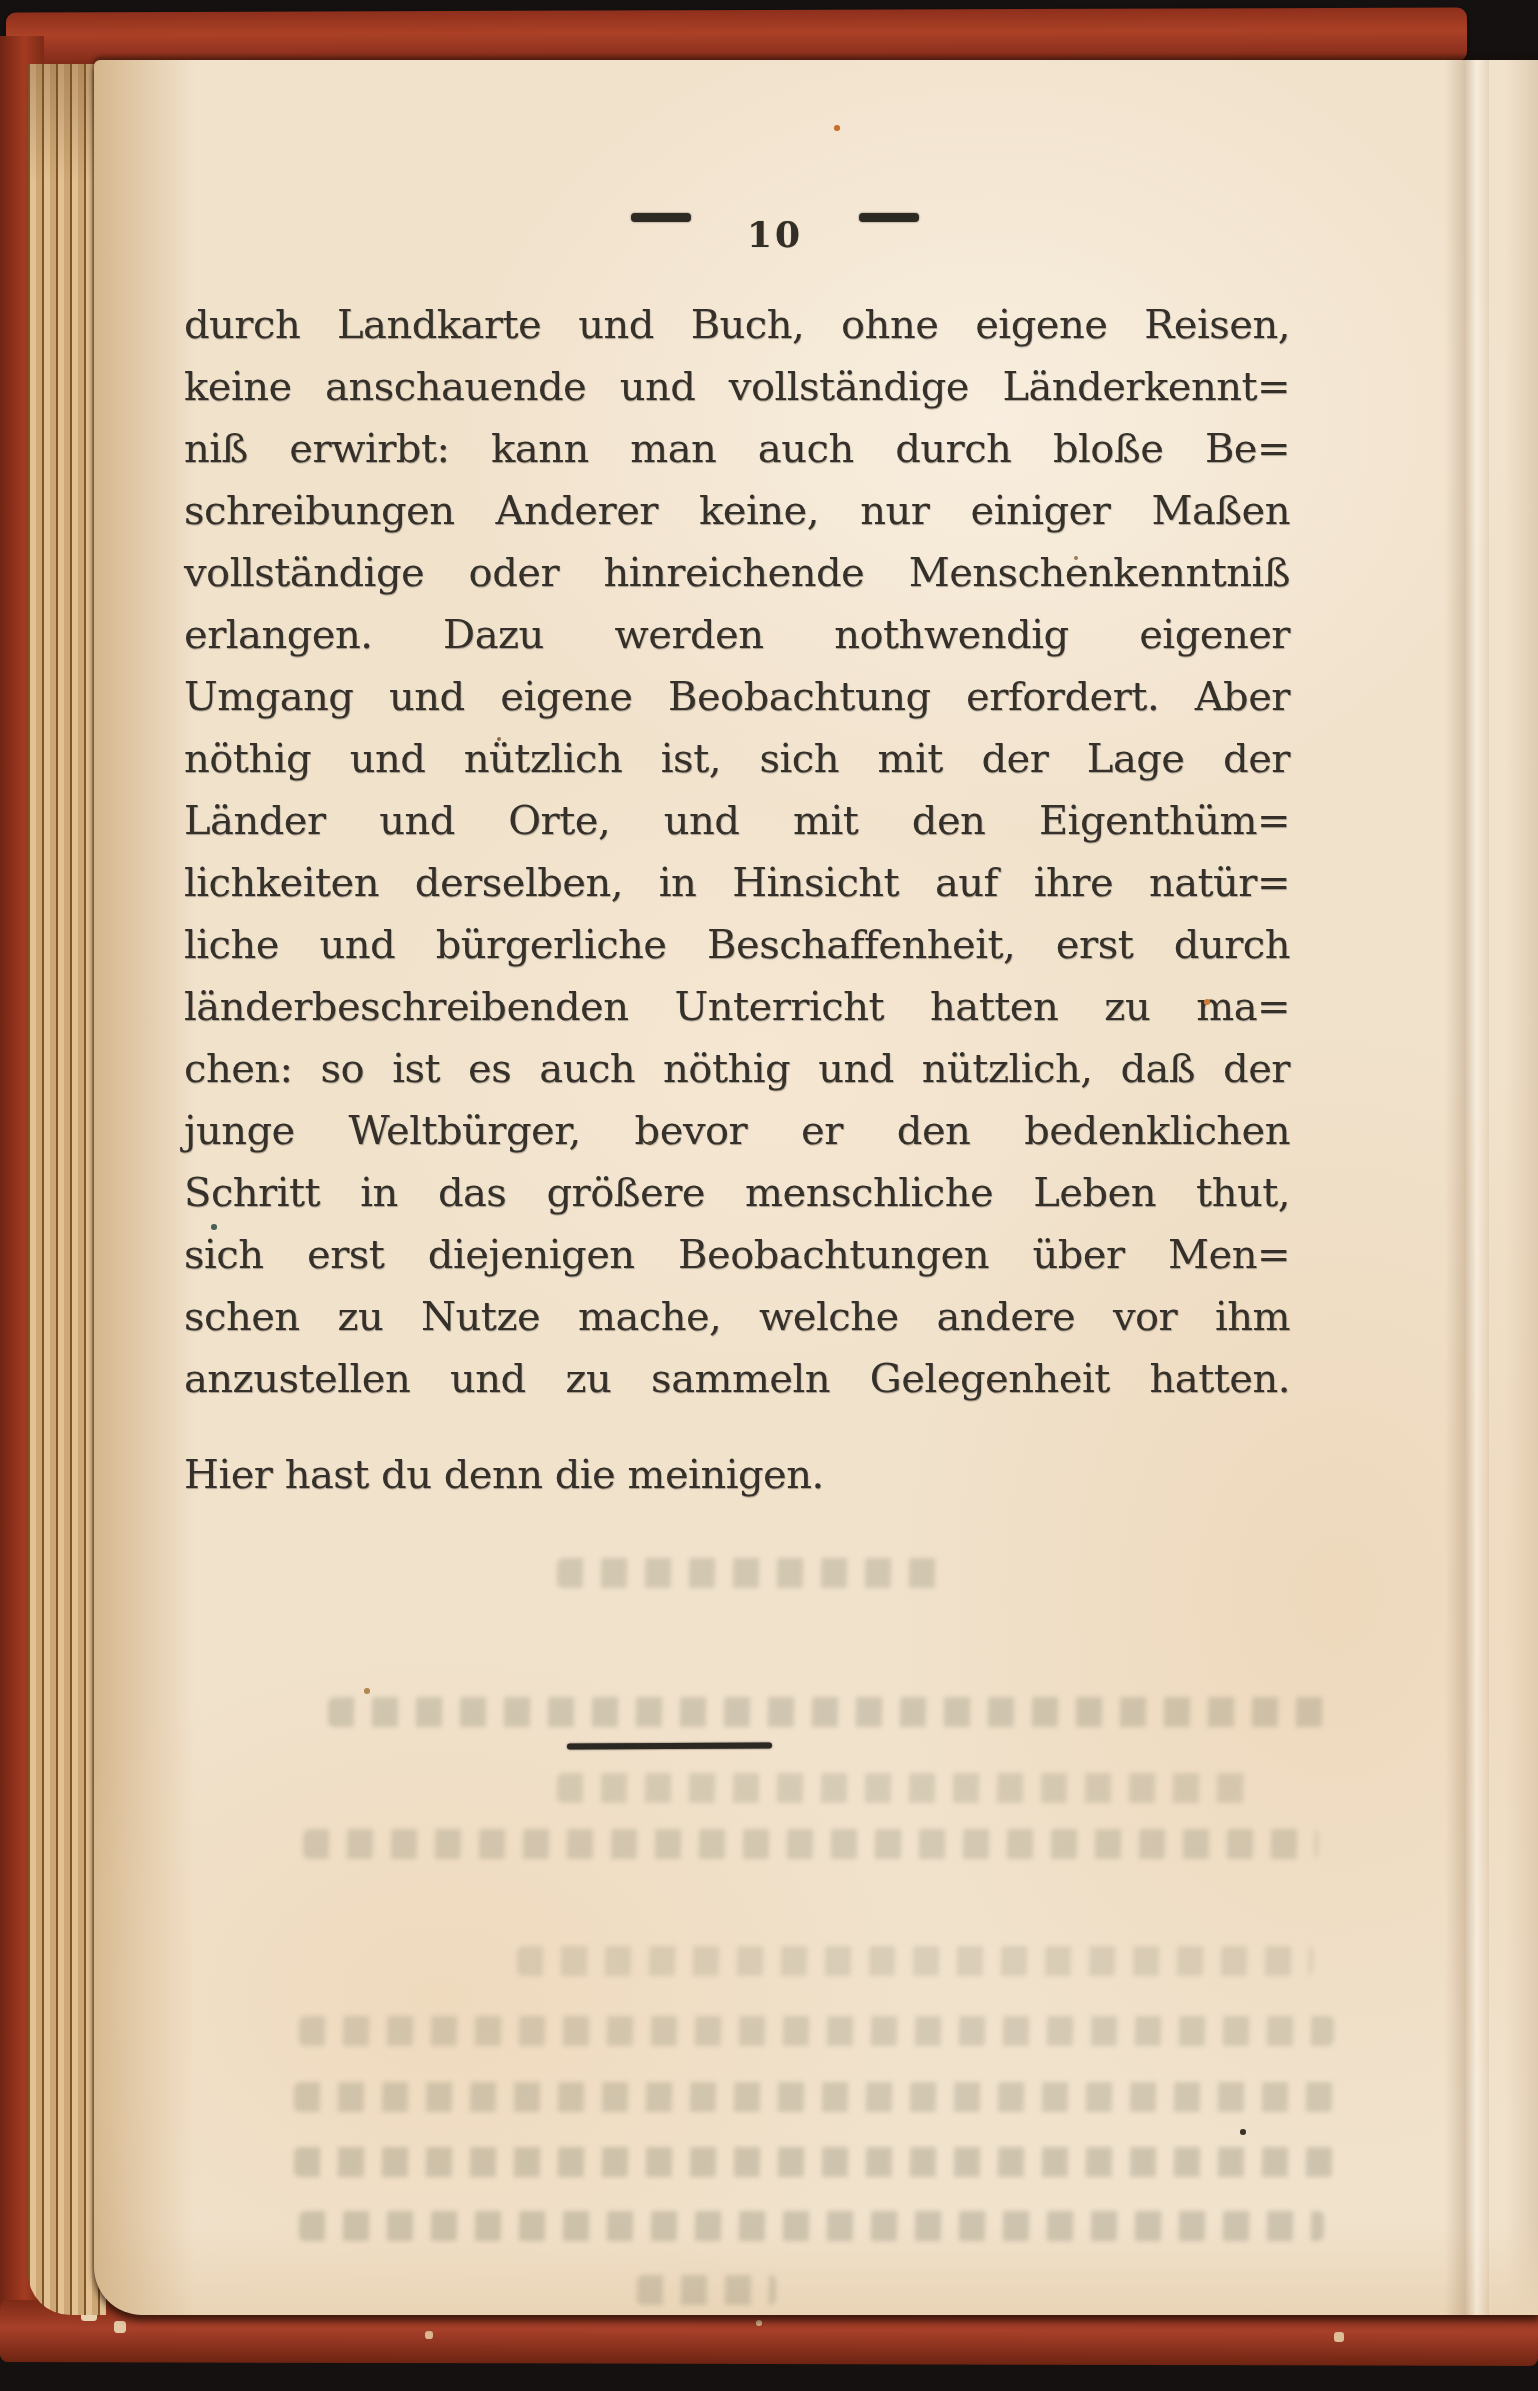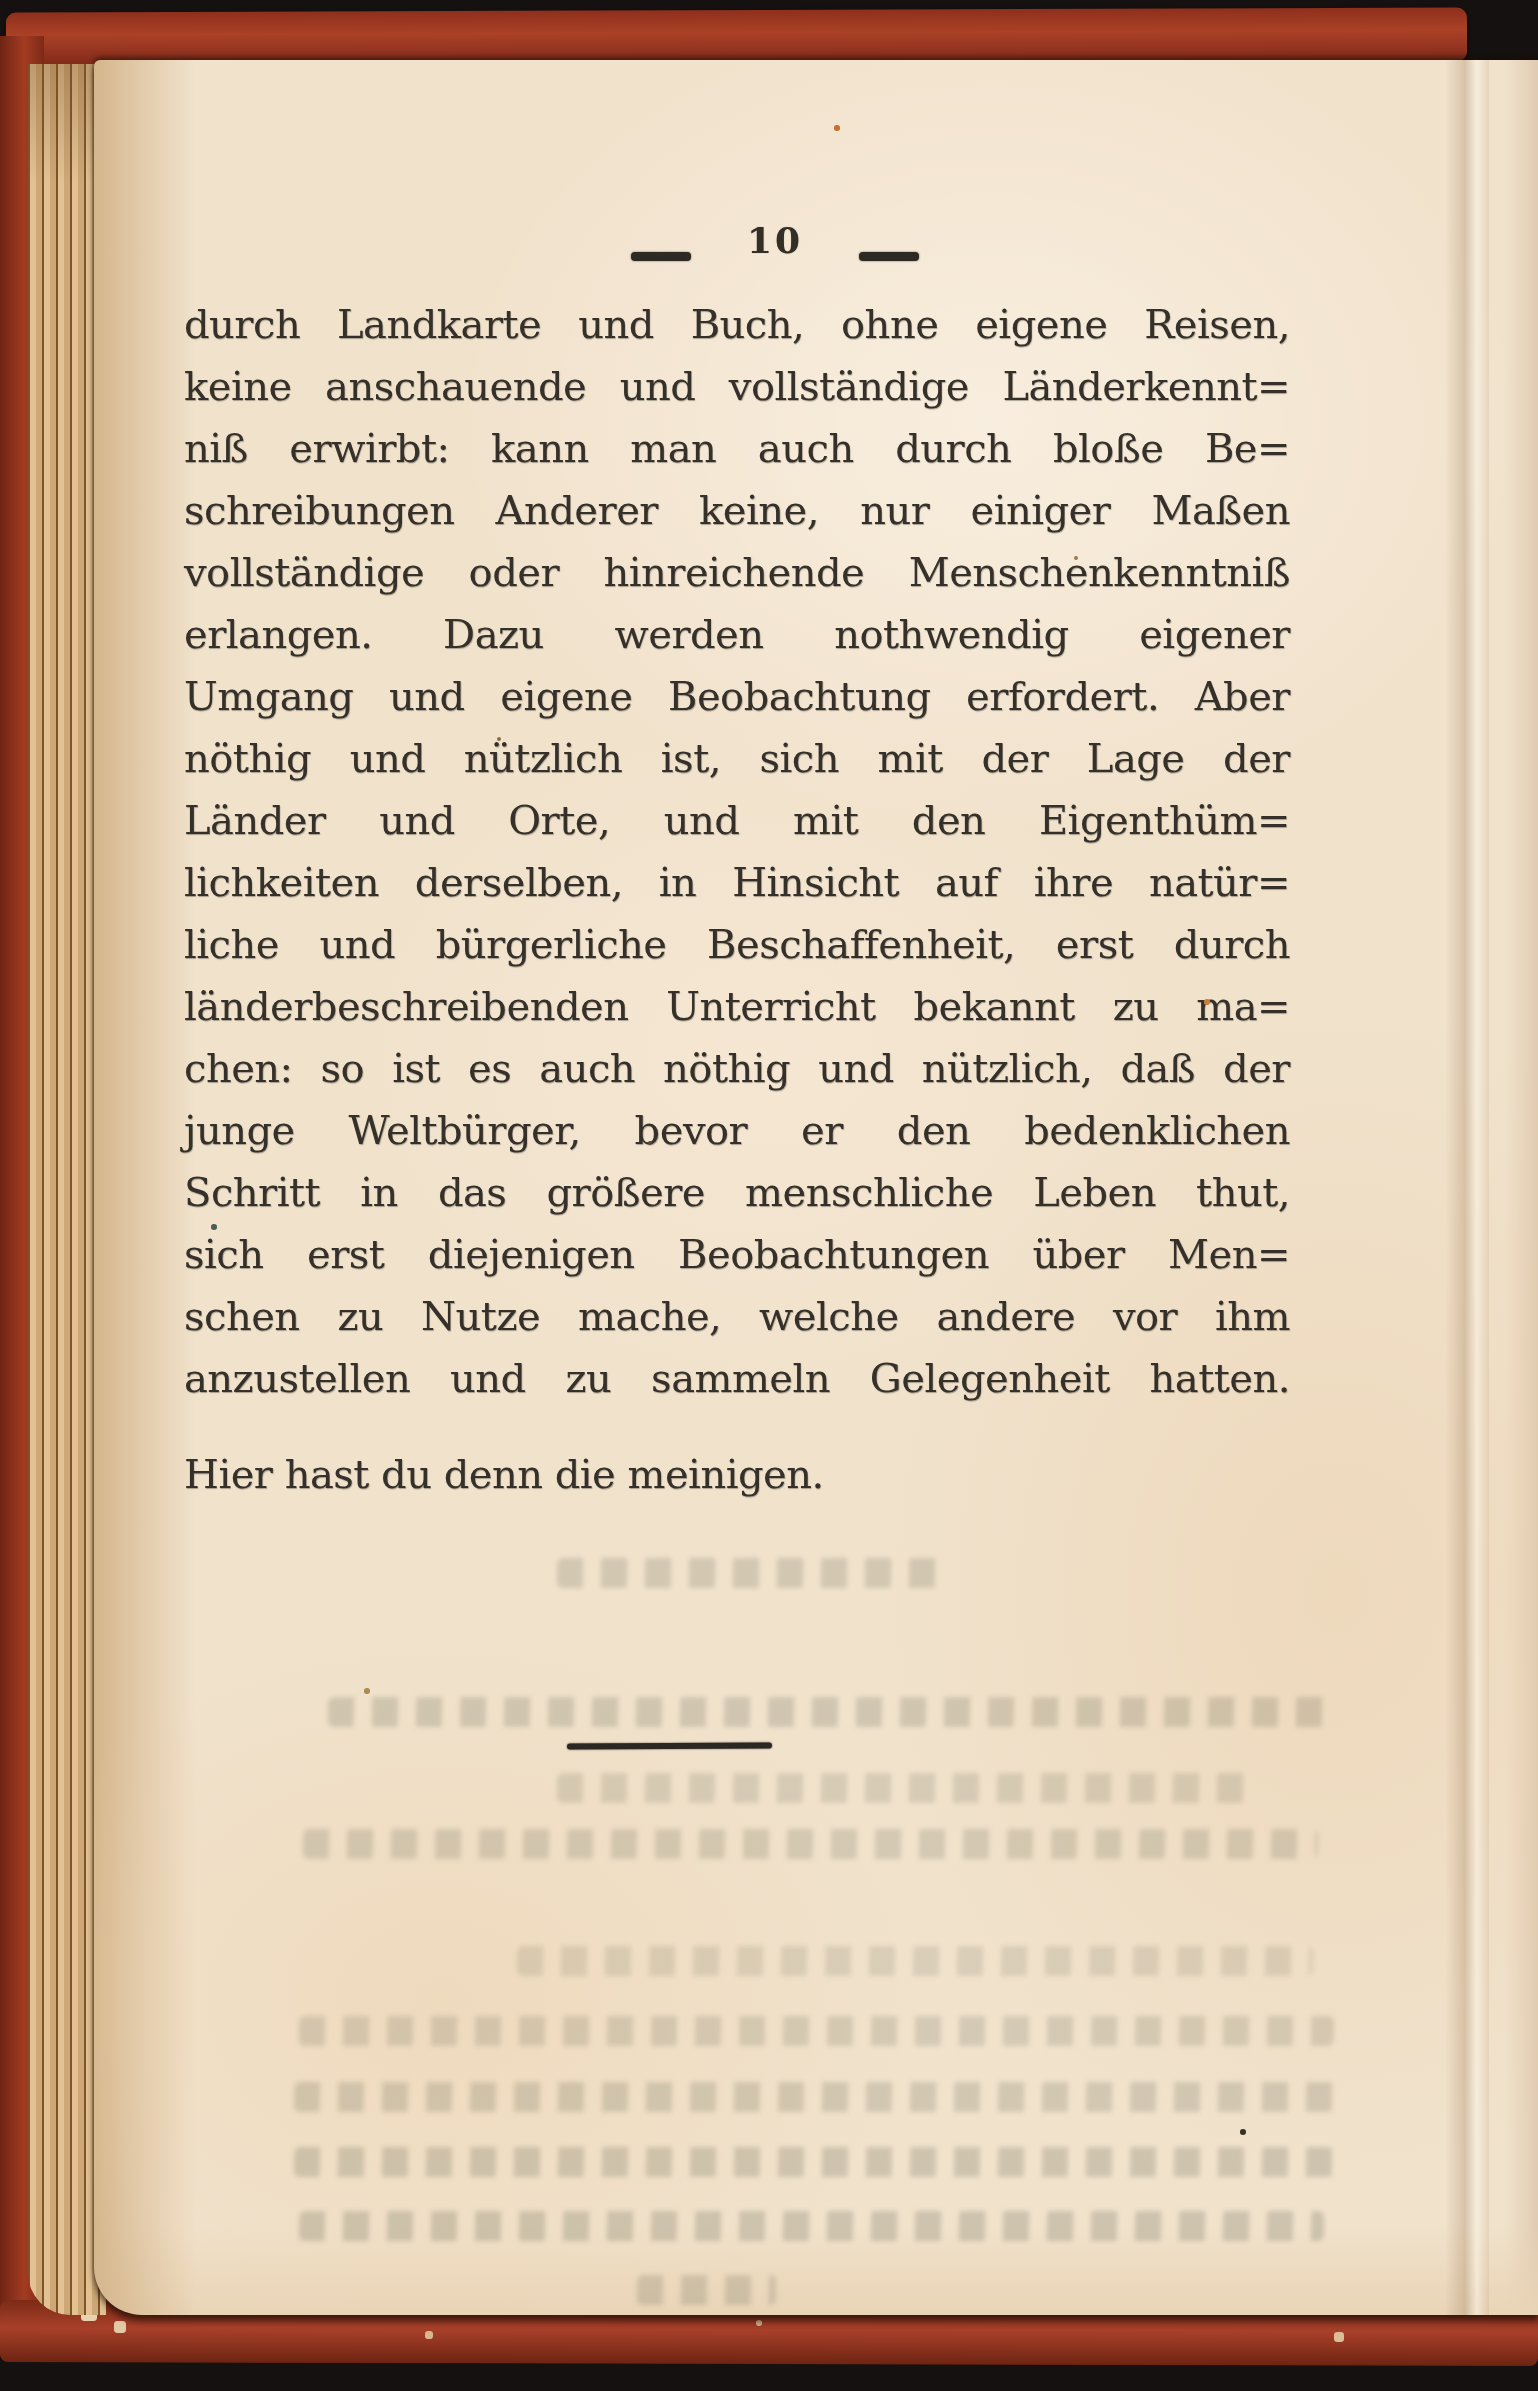--- a/index.html
+++ b/index.html
@@ -38,21 +38,21 @@
       radial-gradient(617px 517px at 46% 44%,rgba(248,234,215,.6),transparent 65%),
       linear-gradient(90deg,#d5b68c 0,rgba(217,188,147,0) 7%),
       linear-gradient(0deg,#e9d4b6 0,rgba(233,212,182,0) 4%),
       linear-gradient(270deg,rgba(160,120,78,.22) 0,rgba(160,120,78,0) 34px),
       #f1e2cc;
     box-shadow:0 -3px 5px rgba(25,12,5,.55), 0 6px 6px rgba(25,12,5,.65);}
   .crease{left:1445px;top:60px;width:44px;height:2255px;
     background:linear-gradient(90deg,rgba(140,105,70,0),rgba(140,105,70,.26) 45%,rgba(255,250,240,.45) 72%,rgba(150,115,75,.12));}
 
   
-  .header{left:184px;top:213px;width:1106px;height:48px;display:flex;align-items:flex-end;
+  .header{left:184px;top:213px;width:1106px;height:48px;display:flex;align-items:flex-start;
     justify-content:center;gap:56px;transform:translateX(38px);}
   .hrule{width:60px;height:9px;background:#2d2a24;border-radius:4px;
     box-shadow:0 0 2px rgba(45,42,36,.7);}
   .pagenum{font-size:36px;font-weight:bold;color:#332f27;letter-spacing:3px;
     text-shadow:0 0 1px rgba(51,47,39,.5);}
 
   
   .textblock{left:184px;top:293px;width:1106px;}
   .line{height:62px;line-height:62px;font-size:40px;font-weight:normal;color:#35312a;
     letter-spacing:-0.5px;text-align:justify;text-align-last:justify;white-space:nowrap;
@@ -96,21 +96,21 @@
     <div class="line">keine anschauende und vollständige Länderkennt=</div>
     <div class="line">niß erwirbt: kann man auch durch bloße Be=</div>
     <div class="line">schreibungen Anderer keine, nur einiger Maßen</div>
     <div class="line">vollständige oder hinreichende Menschenkenntniß</div>
     <div class="line">erlangen. Dazu werden nothwendig eigener</div>
     <div class="line">Umgang und eigene Beobachtung erfordert. Aber</div>
     <div class="line">nöthig und nützlich ist, sich mit der Lage der</div>
     <div class="line">Länder und Orte, und mit den Eigenthüm=</div>
     <div class="line">lichkeiten derselben, in Hinsicht auf ihre natür=</div>
     <div class="line">liche und bürgerliche Beschaffenheit, erst durch</div>
-    <div class="line">länderbeschreibenden Unterricht bekannt zu ma=</div>
+    <div class="line">länderbeschreibenden Unterricht hatten zu ma=</div>
     <div class="line">chen: so ist es auch nöthig und nützlich, daß der</div>
     <div class="line">junge Weltbürger, bevor er den bedenklichen</div>
     <div class="line">Schritt in das größere menschliche Leben thut,</div>
     <div class="line">sich erst diejenigen Beobachtungen über Men=</div>
     <div class="line">schen zu Nutze mache, welche andere vor ihm</div>
     <div class="line">anzustellen und zu sammeln Gelegenheit hatten.</div>
     <div class="line last">Hier hast du denn die meinigen.</div>
   </div>
 
 <div class="abs divider"></div>

